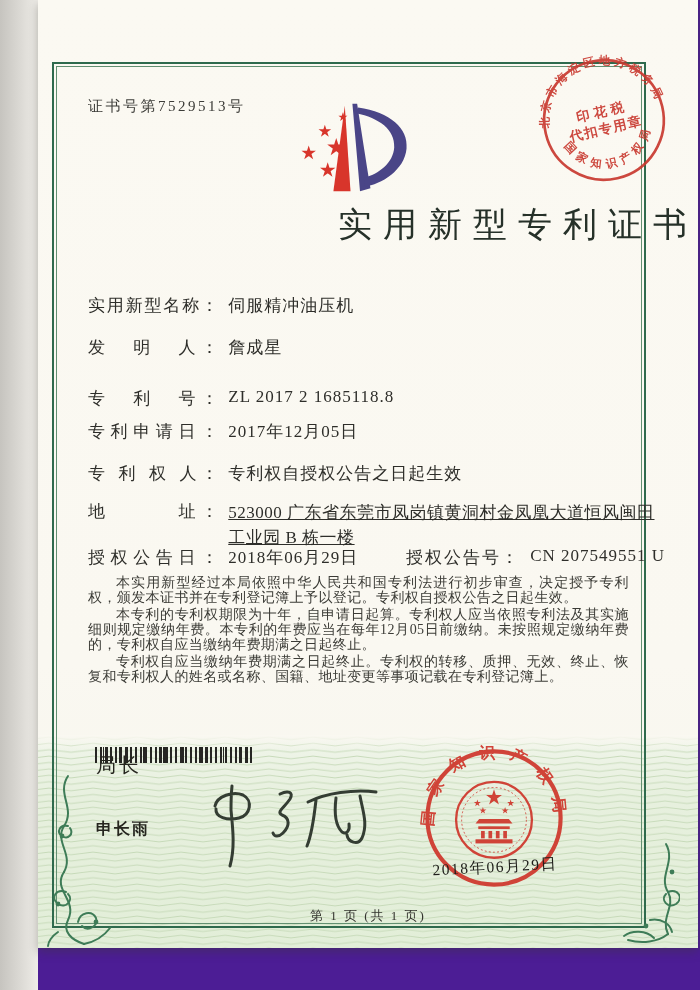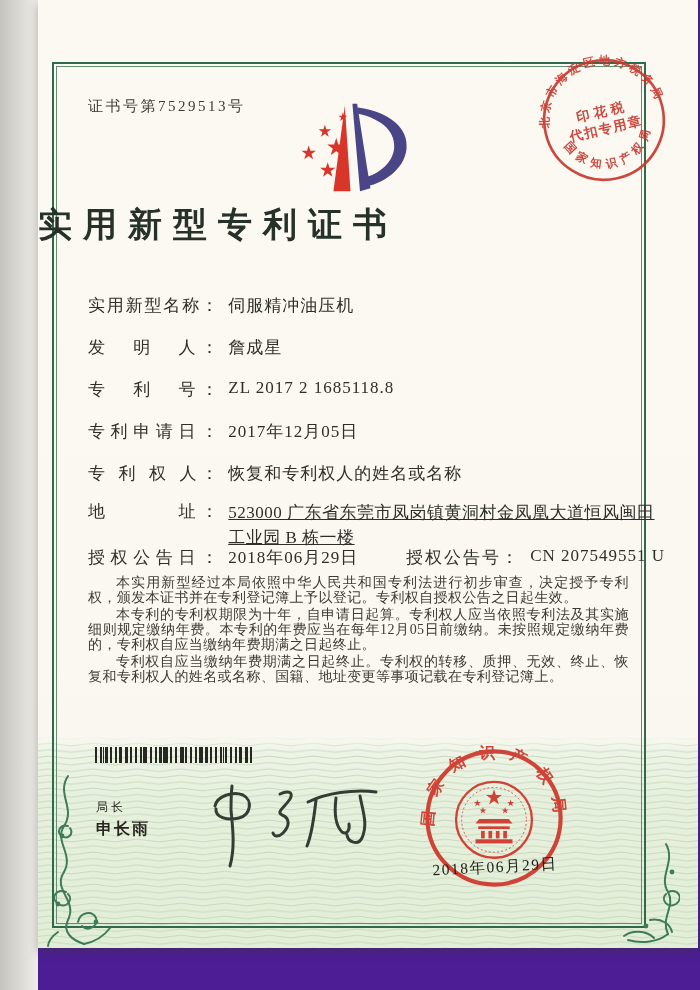--- a/index.html
+++ b/index.html
@@ -40,22 +40,22 @@
 
   .cert-no {
     position:absolute; left:50px; top:97px; font-size:15px; letter-spacing:2.5px;
     color:#3c3c38; z-index:6;
   }
   .logo { position:absolute; left:245px; top:100px; z-index:6; }
 
   .stamp { position:absolute; left:498px; top:52px; z-index:8; transform:rotate(-13deg); opacity:.92; }
 
   .title {
-    position:absolute; left:0; top:202px; width:100%; text-align:left;
-    font-size:34px; font-weight:700; letter-spacing:11px; color:#263129; z-index:6;
+    position:absolute; left:0; top:202px; width:100%; text-align:right;
+    font-size:34px; font-weight:400; letter-spacing:11px; color:#263129; z-index:6;
   }
 
   .rows { position:absolute; left:50px; top:0; width:560px; z-index:6; }
   .row { position:absolute; left:0; white-space:nowrap; font-size:17px; color:#2e2e2a; }
   .row .flabel {
     display:inline-block; width:130px; text-align:justify; text-align-last:justify;
     vertical-align:top; color:#2e2e2a;
   }
   .row .fvalue { display:inline-block; margin-left:6px; letter-spacing:1px; vertical-align:top; }
   .row-addr .fvalue { white-space:normal; width:436px; line-height:25px; letter-spacing:0.5px;text-decoration:underline; }
@@ -69,21 +69,21 @@
   .body-text p { text-indent:2em; margin-bottom:2px; letter-spacing:0.4px; }
 
   .barcode {
     position:absolute; left:57px; top:747px; width:157px; height:16px; z-index:6;
     background:
       repeating-linear-gradient(90deg,#262623 0 2px,transparent 2px 5px),
       repeating-linear-gradient(90deg,#262623 0 1px,transparent 1px 8px),
       repeating-linear-gradient(90deg,transparent 0 11px,#262623 11px 13px,transparent 13px 19px);
   }
 
-  .director-title { position:absolute; left:58px; top:799px; font-size:12px; letter-spacing:3px; color:#26261f; z-index:6; }
+  .director-title { position:absolute; left:58px; top:752px; font-size:20px; letter-spacing:3px; color:#26261f; z-index:6; }
   .director-name  { position:absolute; left:58px; top:819px; font-size:16px; letter-spacing:2px; color:#26261f; z-index:6;font-weight:bold; }
 
   .signature { position:absolute; left:168px; top:778px; z-index:6; }
 
   .seal { position:absolute; left:382px; top:744px; z-index:6; opacity:.93; }
   .seal-date {
     position:absolute; left:373px; top:857px; width:168px; text-align:center; z-index:7;
     font-size:15.5px; letter-spacing:1.5px; color:#1e1e1a; transform:rotate(-3deg);
   }
 
@@ -187,31 +187,31 @@
 
     <div class="rows">
       <div class="row" style="top:294px">
         <span class="flabel">实用新型名称：</span>
         <span class="fvalue">伺服精冲油压机</span>
       </div>
       <div class="row" style="top:336px">
         <span class="flabel">发　明　人：</span>
         <span class="fvalue">詹成星</span>
       </div>
-      <div class="row" style="top:378px">
+      <div class="row" style="top:387px">
         <span class="flabel">专　利　号：</span>
         <span class="fvalue">ZL 2017 2 1685118.8</span>
       </div>
       <div class="row" style="top:420px">
         <span class="flabel">专利申请日：</span>
         <span class="fvalue">2017年12月05日</span>
       </div>
       <div class="row" style="top:462px">
         <span class="flabel">专 利 权 人：</span>
-        <span class="fvalue">恢复和专利权人的姓名或名称</span>
+        <span class="fvalue">专利权自授权公告之日起生效</span>
       </div>
       <div class="row row-addr" style="top:500px">
         <span class="flabel">地　　　址：</span>
         <span class="fvalue"><span>523000 广东省东莞市凤岗镇黄洞村金凤凰大道恒风闽田</span><br><span>工业园 B 栋一楼</span></span>
       </div>
       <div class="row row-grant" style="top:546px">
         <span class="flabel">授权公告日：</span>
         <span class="fvalue">2018年06月29日</span>
         <span class="group2">
           <span class="flabel2">授权公告号：</span>
@@ -261,15 +261,16 @@
           <rect x="66" y="94" width="4" height="8"></rect>
             <rect x="74" y="94" width="4" height="8"></rect>
           <rect x="82" y="94" width="4" height="8"></rect>
             <rect x="90" y="94" width="4" height="8"></rect>
           <rect x="60" y="103" width="40" height="4.5"></rect>
         </g>
       </g>
     </svg>
     <div class="seal-date">2018年06月29日</div>
 
+    <div class="footer">第 1 页 (共 1 页)</div>
 
   </div>
 </div>
 
 </body></html>

